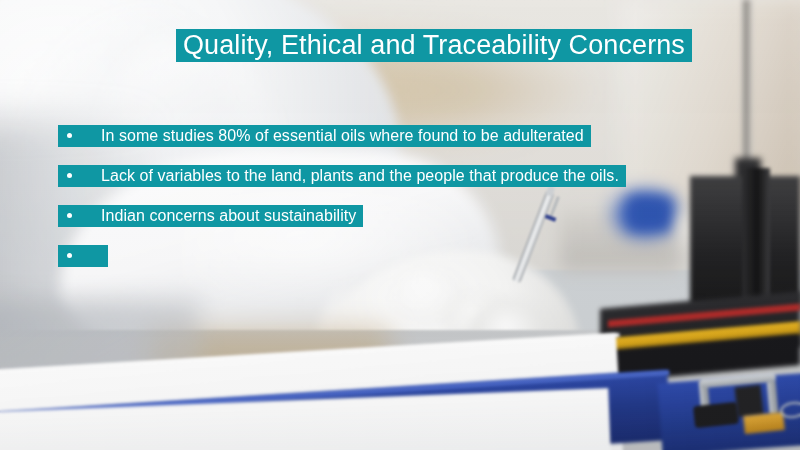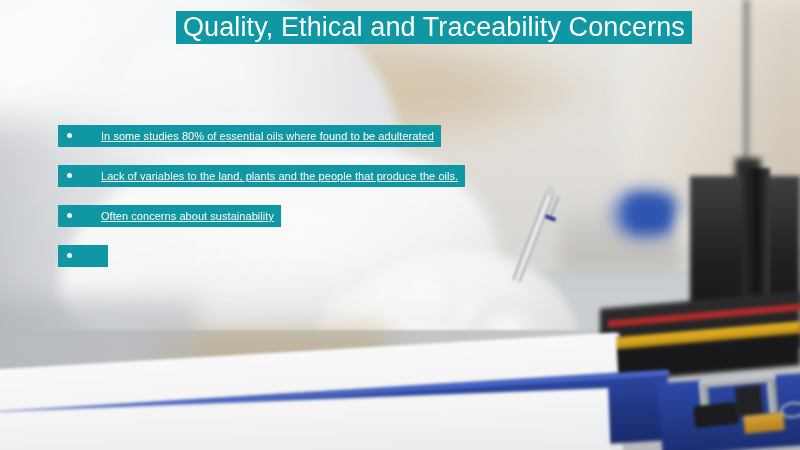--- a/index.html
+++ b/index.html
@@ -327,21 +327,21 @@
     backdrop-filter: blur(1.2px);
     background: linear-gradient(180deg, rgba(255,255,255,0.04), rgba(0,0,0,0.03));
   }
 
   
   .content { position: absolute; inset: 0; }
 
   .title-wrap {
     position: absolute;
     left: 176px;
-    top: 11px;
+    top: 29px;
   }
   .title {
     display: inline-block;
     background: #0f97a3;
     color: #ffffff;
     font-size: 27px;
     line-height: 33px;
     font-weight: 400;
     padding: 0 7px;
     white-space: nowrap;
@@ -369,25 +369,24 @@
   .dot {
     display: inline-block;
     width: 5px;
     height: 5px;
     border-radius: 50%;
     background: #ffffff;
     margin: 0 29px 1px 4px;
     flex: none;
   }
   .bullet-text {
-    font-size: 11px;
+    font-size: 16px;
     line-height: 22px;
     font-weight: 400;
     letter-spacing: 0.05px;
-    text-decoration: underline;
   }
 </style>
 </head>
 <body>
 
 <div id="slide">
 
   <div class="photo">
     <div class="layer bg-wall"></div>
     <div class="layer bg-tan"></div>
@@ -466,21 +465,21 @@
       <div class="bullet-row">
         <span class="bullet-band">
           <span class="dot"></span>
           <span class="bullet-text">Lack of variables to the land, plants and the people that produce the oils.</span>
         </span>
       </div>
 
       <div class="bullet-row">
         <span class="bullet-band">
           <span class="dot"></span>
-          <span class="bullet-text">Often concerns about sustainability</span>
+          <span class="bullet-text">Indian concerns about sustainability</span>
         </span>
       </div>
 
       <div class="bullet-row">
         <span class="bullet-band">
           <span class="dot"></span>
         </span>
       </div>
 
 

